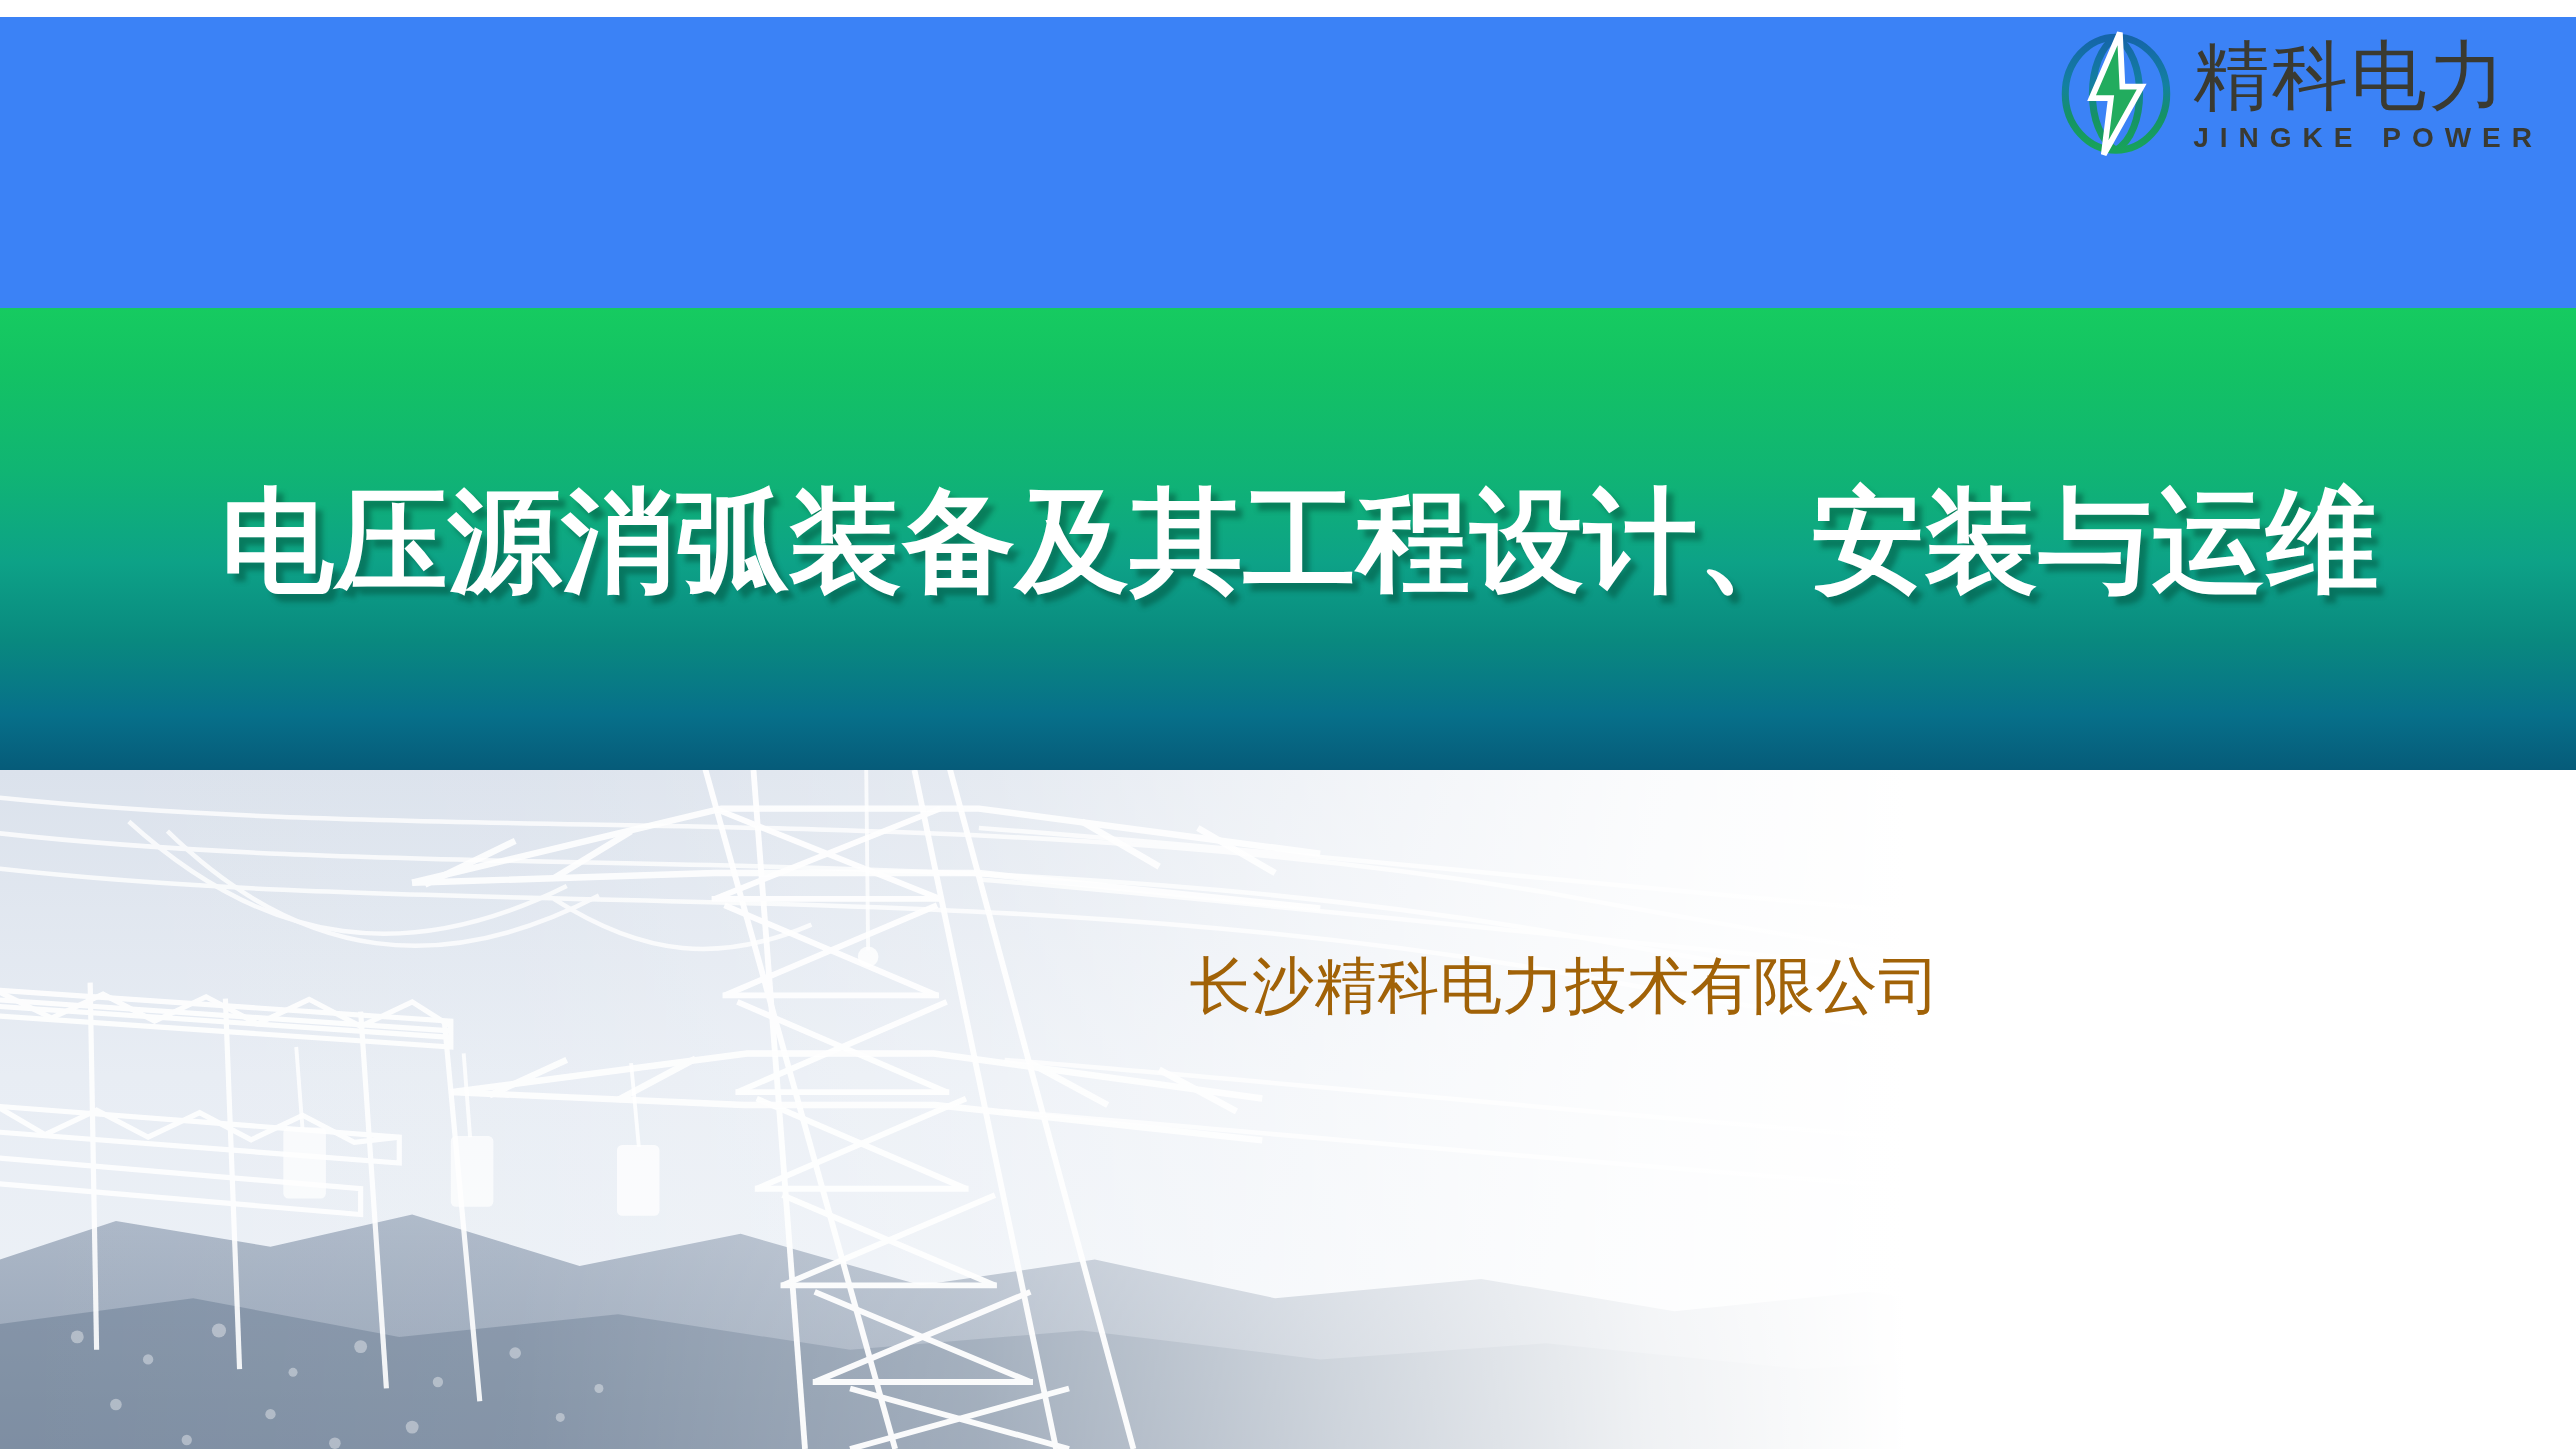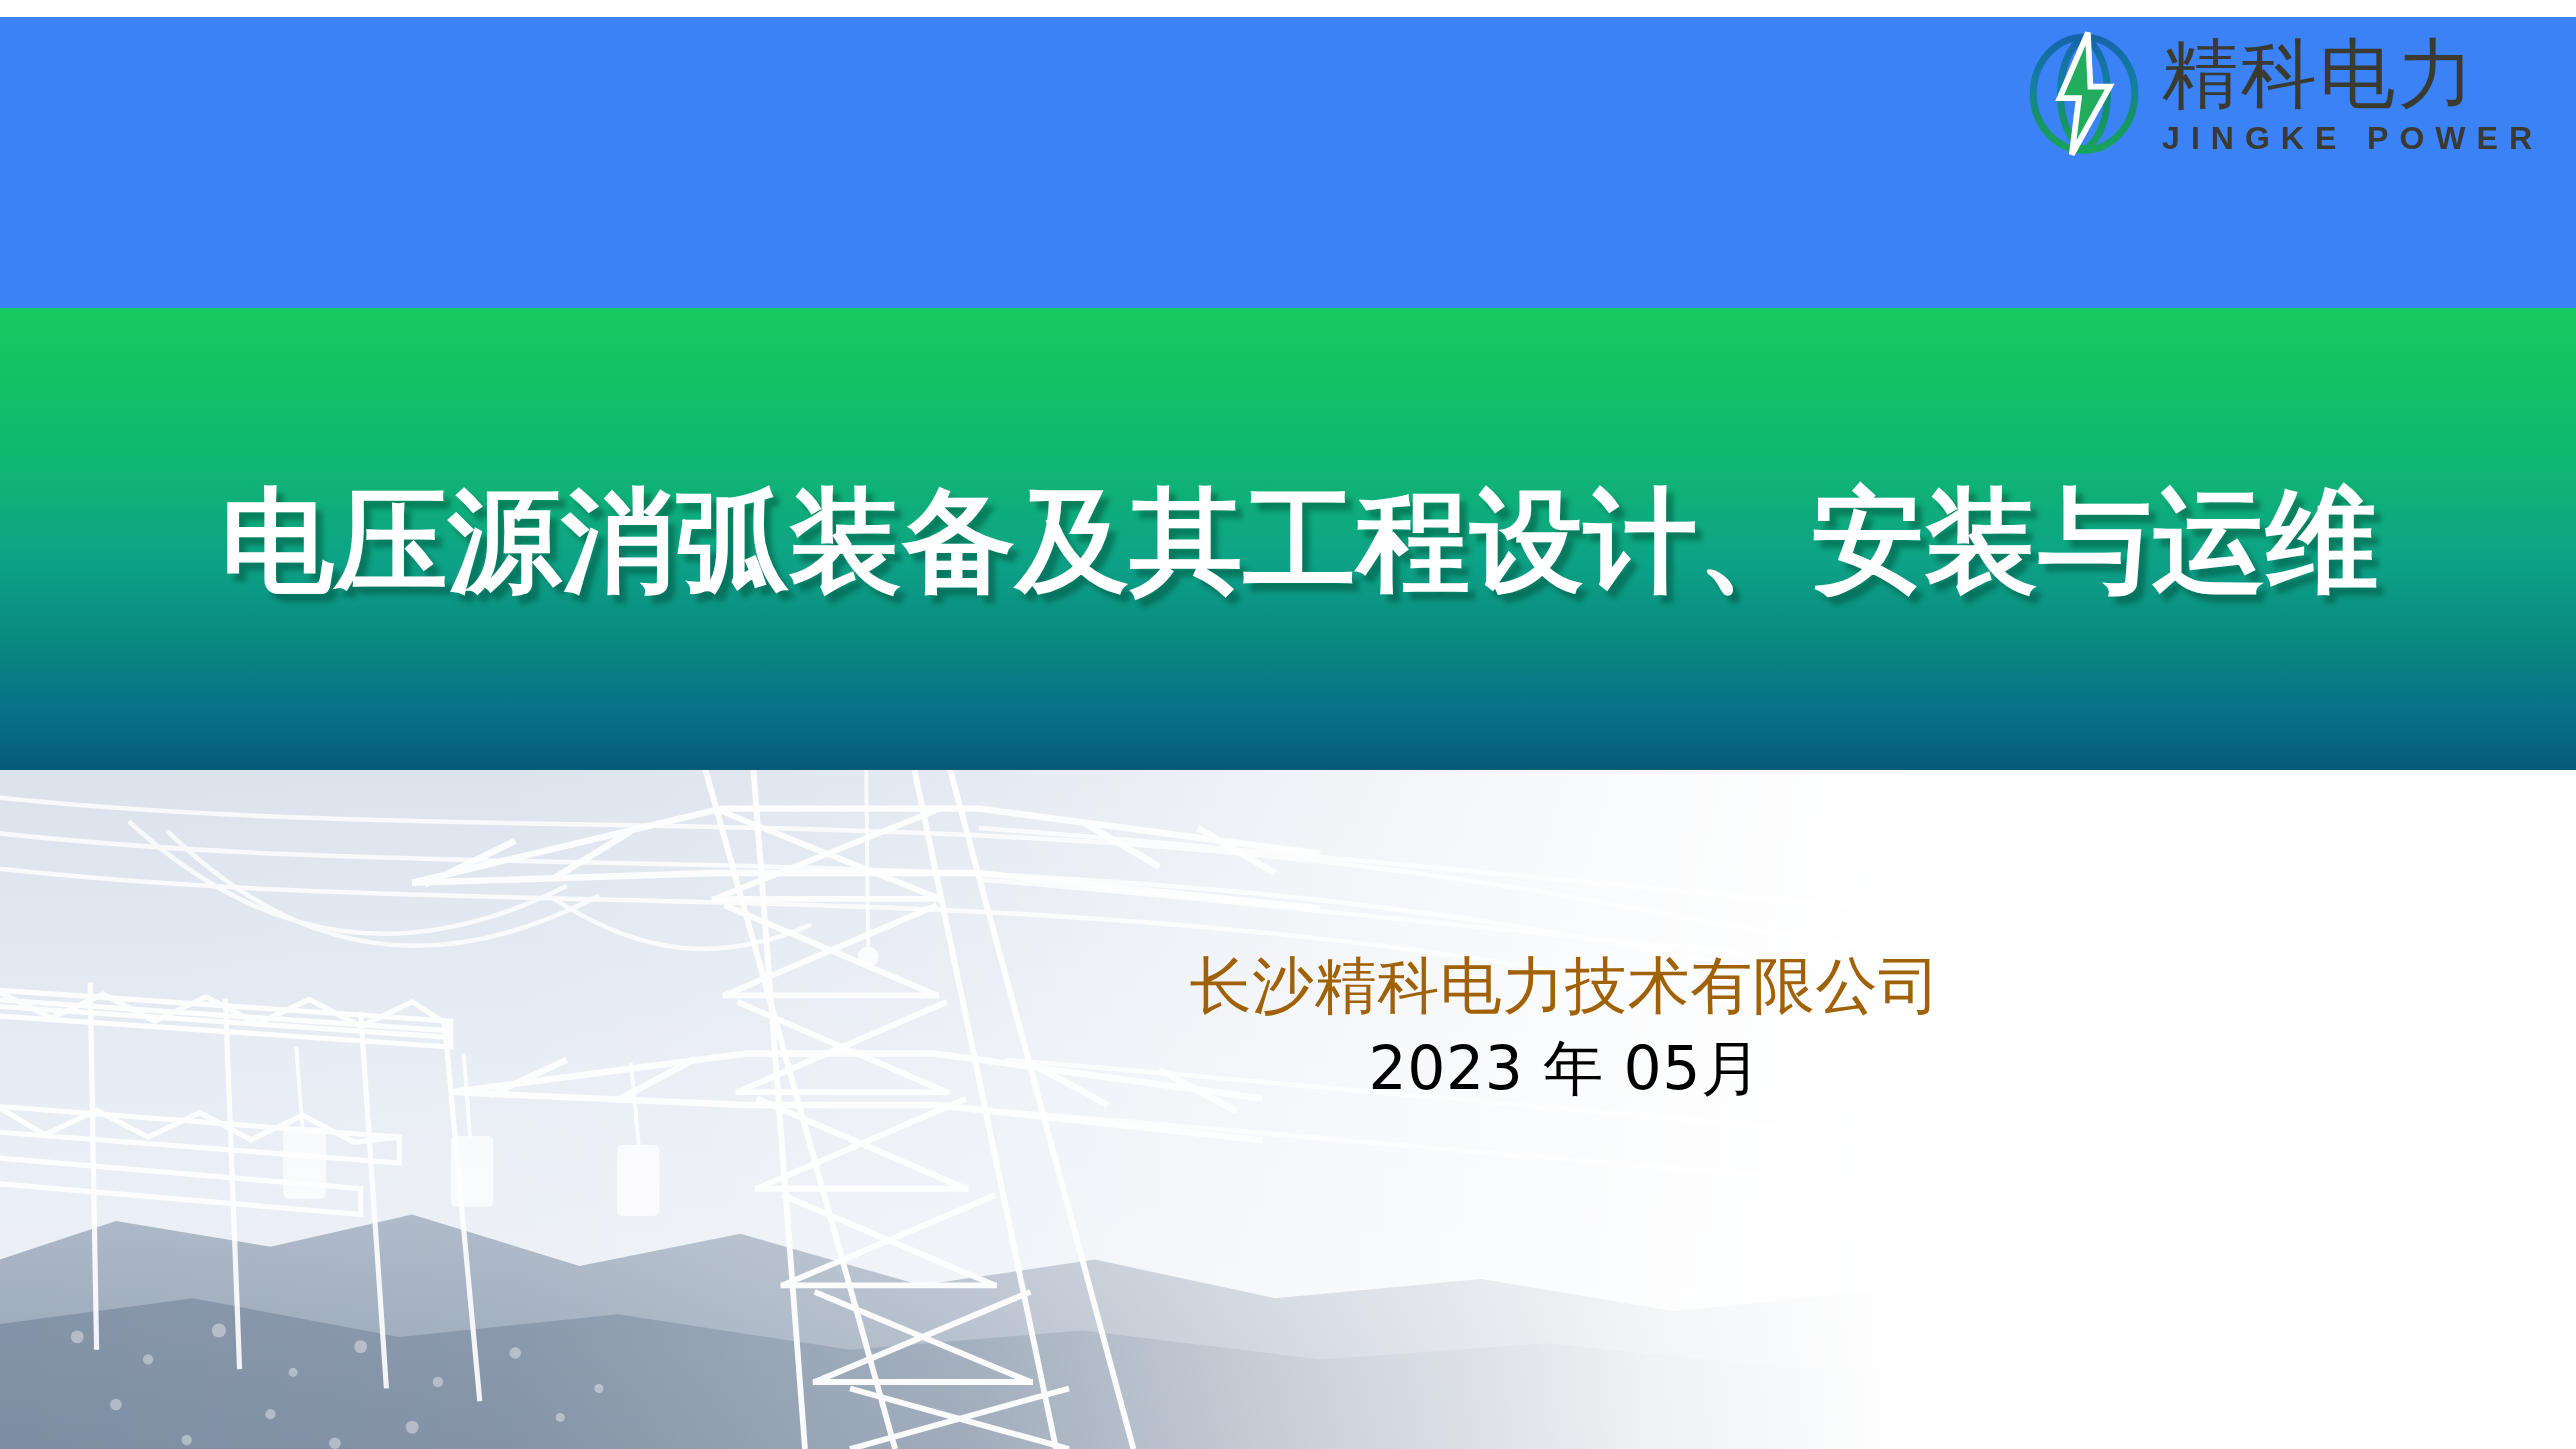--- a/index.html
+++ b/index.html
@@ -62,21 +62,21 @@
     line-height: 1.0;
     font-weight: 500;
     color: #3a3a31;
     letter-spacing: 2.6px;
     white-space: nowrap;
     font-family: "DejaVu Sans", "Liberation Sans", sans-serif;
   }
 
   .logo-en {
     margin-top: 10.3px;
-    font-size: 32px;
+    font-size: 28px;
     line-height: 1.0;
     font-weight: 600;
     color: #3a3a31;
     letter-spacing: 11px;
     white-space: nowrap;
     font-family: "Liberation Sans", sans-serif;
   }
 
   
   .banner {
@@ -352,17 +352,16 @@
           <circle cx="520" cy="1045" r="9"></circle>
       </g>
 
     </svg>
 
     <div class="photo-fade"></div>
   </div>
 
   <div class="footer-text">
     <div class="company-name">长沙精科电力技术有限公司</div>
-    <div class="date-line">2023  年  05月</div>
   </div>
 
 </div>
 
 
 </body></html>

